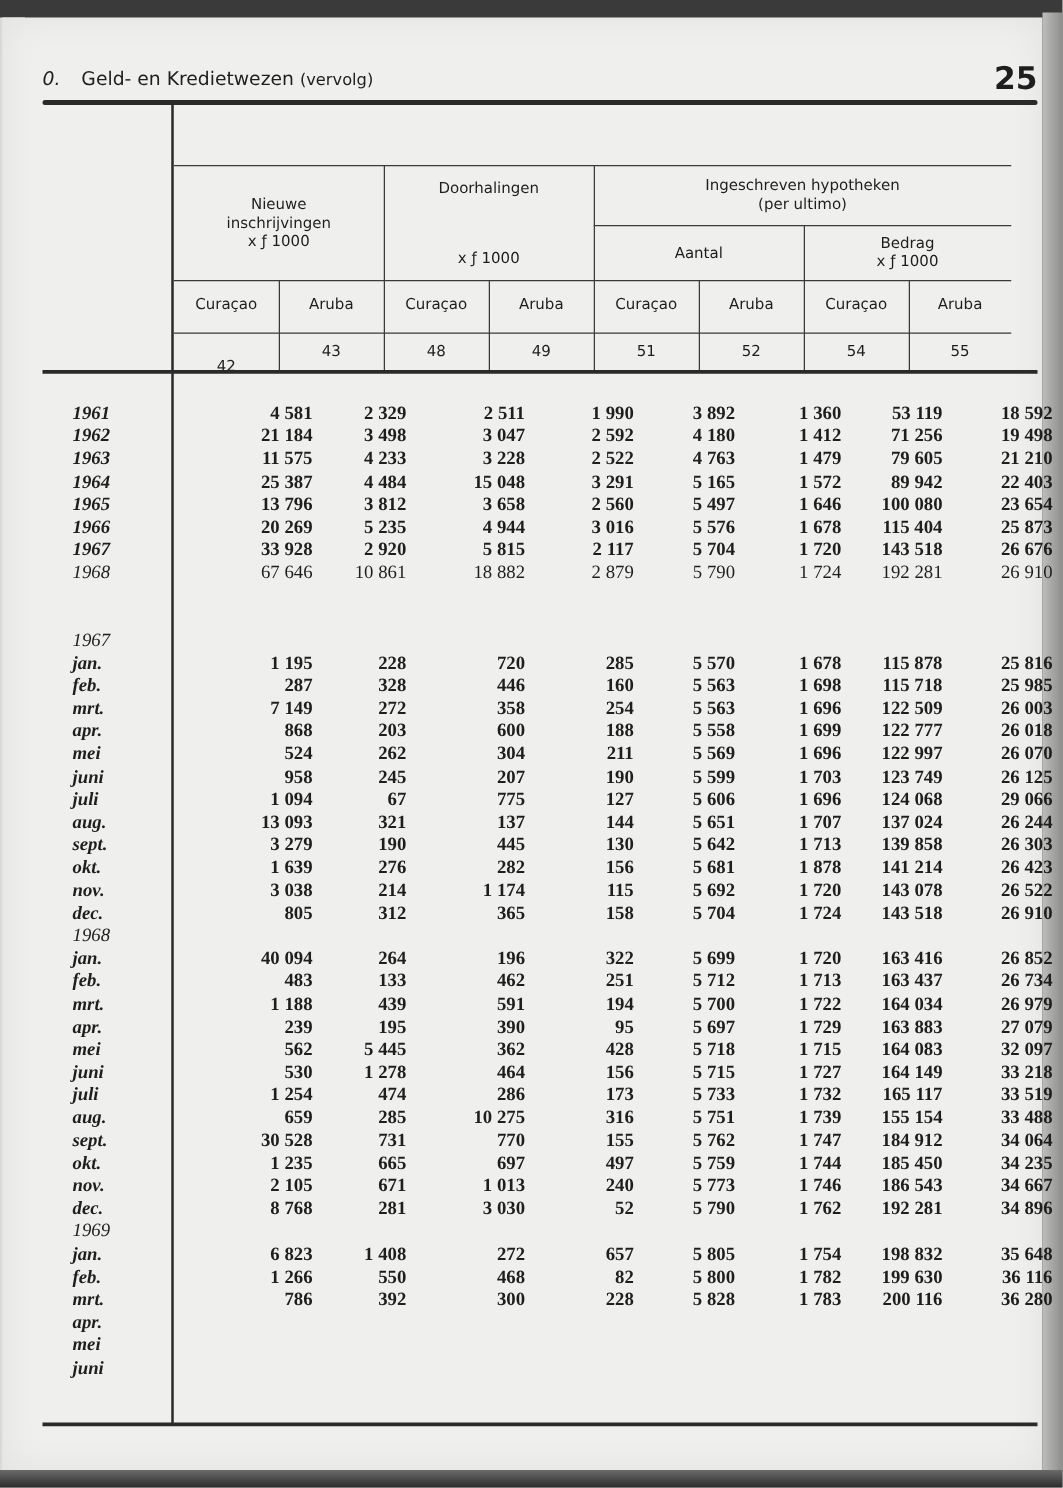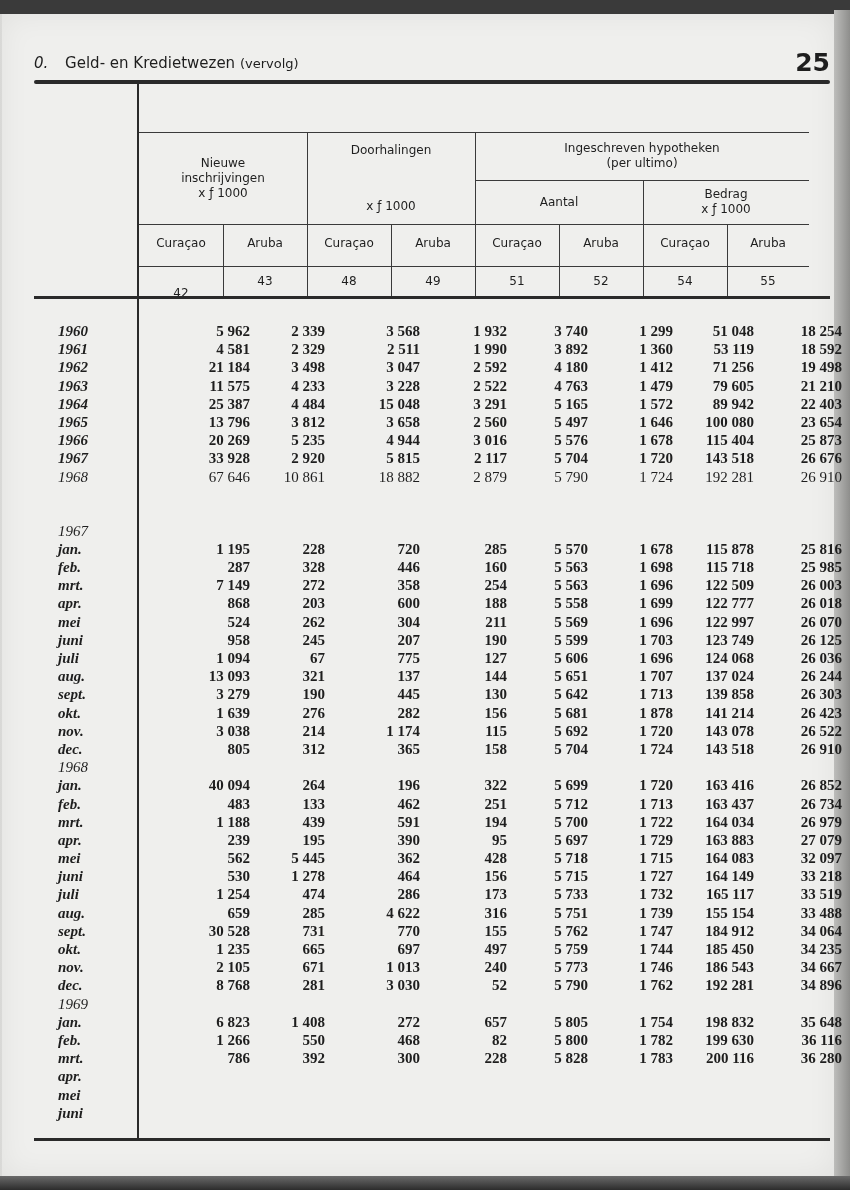--- a/index.html
+++ b/index.html
@@ -143,31 +143,20 @@
   <div class="cell" style="left:252px;top:186px;width:84px;height:22px;">49</div>
   <div class="cell" style="left:336px;top:186px;width:84px;height:22px;">51</div>
   <div class="cell" style="left:420px;top:186px;width:84px;height:22px;">52</div>
   <div class="cell" style="left:504px;top:186px;width:84px;height:22px;">54</div>
   <div class="cell" style="left:588px;top:186px;width:82px;height:22px;">55</div>
 </div>
 <div class="hdr-thick"></div>
 
 <div class="rows" id="rows">
     <div class="row">
-      <span class="lab">1960</span>
-      <span class="v c1">5 962</span>
-      <span class="v c2">2 339</span>
-      <span class="v c3">3 568</span>
-      <span class="v c4">1 932</span>
-      <span class="v c5">3 740</span>
-      <span class="v c6">1 299</span>
-      <span class="v c7">51 048</span>
-      <span class="v c8">18 254</span>
-    </div>
-    <div class="row">
       <span class="lab">1961</span>
       <span class="v c1">4 581</span>
       <span class="v c2">2 329</span>
       <span class="v c3">2 511</span>
       <span class="v c4">1 990</span>
       <span class="v c5">3 892</span>
       <span class="v c6">1 360</span>
       <span class="v c7">53 119</span>
       <span class="v c8">18 592</span>
     </div>
@@ -320,21 +309,21 @@
     </div>
     <div class="row">
       <span class="lab">juli</span>
       <span class="v c1">1 094</span>
       <span class="v c2">67</span>
       <span class="v c3">775</span>
       <span class="v c4">127</span>
       <span class="v c5">5 606</span>
       <span class="v c6">1 696</span>
       <span class="v c7">124 068</span>
-      <span class="v c8">26 036</span>
+      <span class="v c8">29 066</span>
     </div>
     <div class="row">
       <span class="lab">aug.</span>
       <span class="v c1">13 093</span>
       <span class="v c2">321</span>
       <span class="v c3">137</span>
       <span class="v c4">144</span>
       <span class="v c5">5 651</span>
       <span class="v c6">1 707</span>
       <span class="v c7">137 024</span>
@@ -462,21 +451,21 @@
       <span class="v c4">173</span>
       <span class="v c5">5 733</span>
       <span class="v c6">1 732</span>
       <span class="v c7">165 117</span>
       <span class="v c8">33 519</span>
     </div>
     <div class="row">
       <span class="lab">aug.</span>
       <span class="v c1">659</span>
       <span class="v c2">285</span>
-      <span class="v c3">4 622</span>
+      <span class="v c3">10 275</span>
       <span class="v c4">316</span>
       <span class="v c5">5 751</span>
       <span class="v c6">1 739</span>
       <span class="v c7">155 154</span>
       <span class="v c8">33 488</span>
     </div>
     <div class="row">
       <span class="lab">sept.</span>
       <span class="v c1">30 528</span>
       <span class="v c2">731</span>

